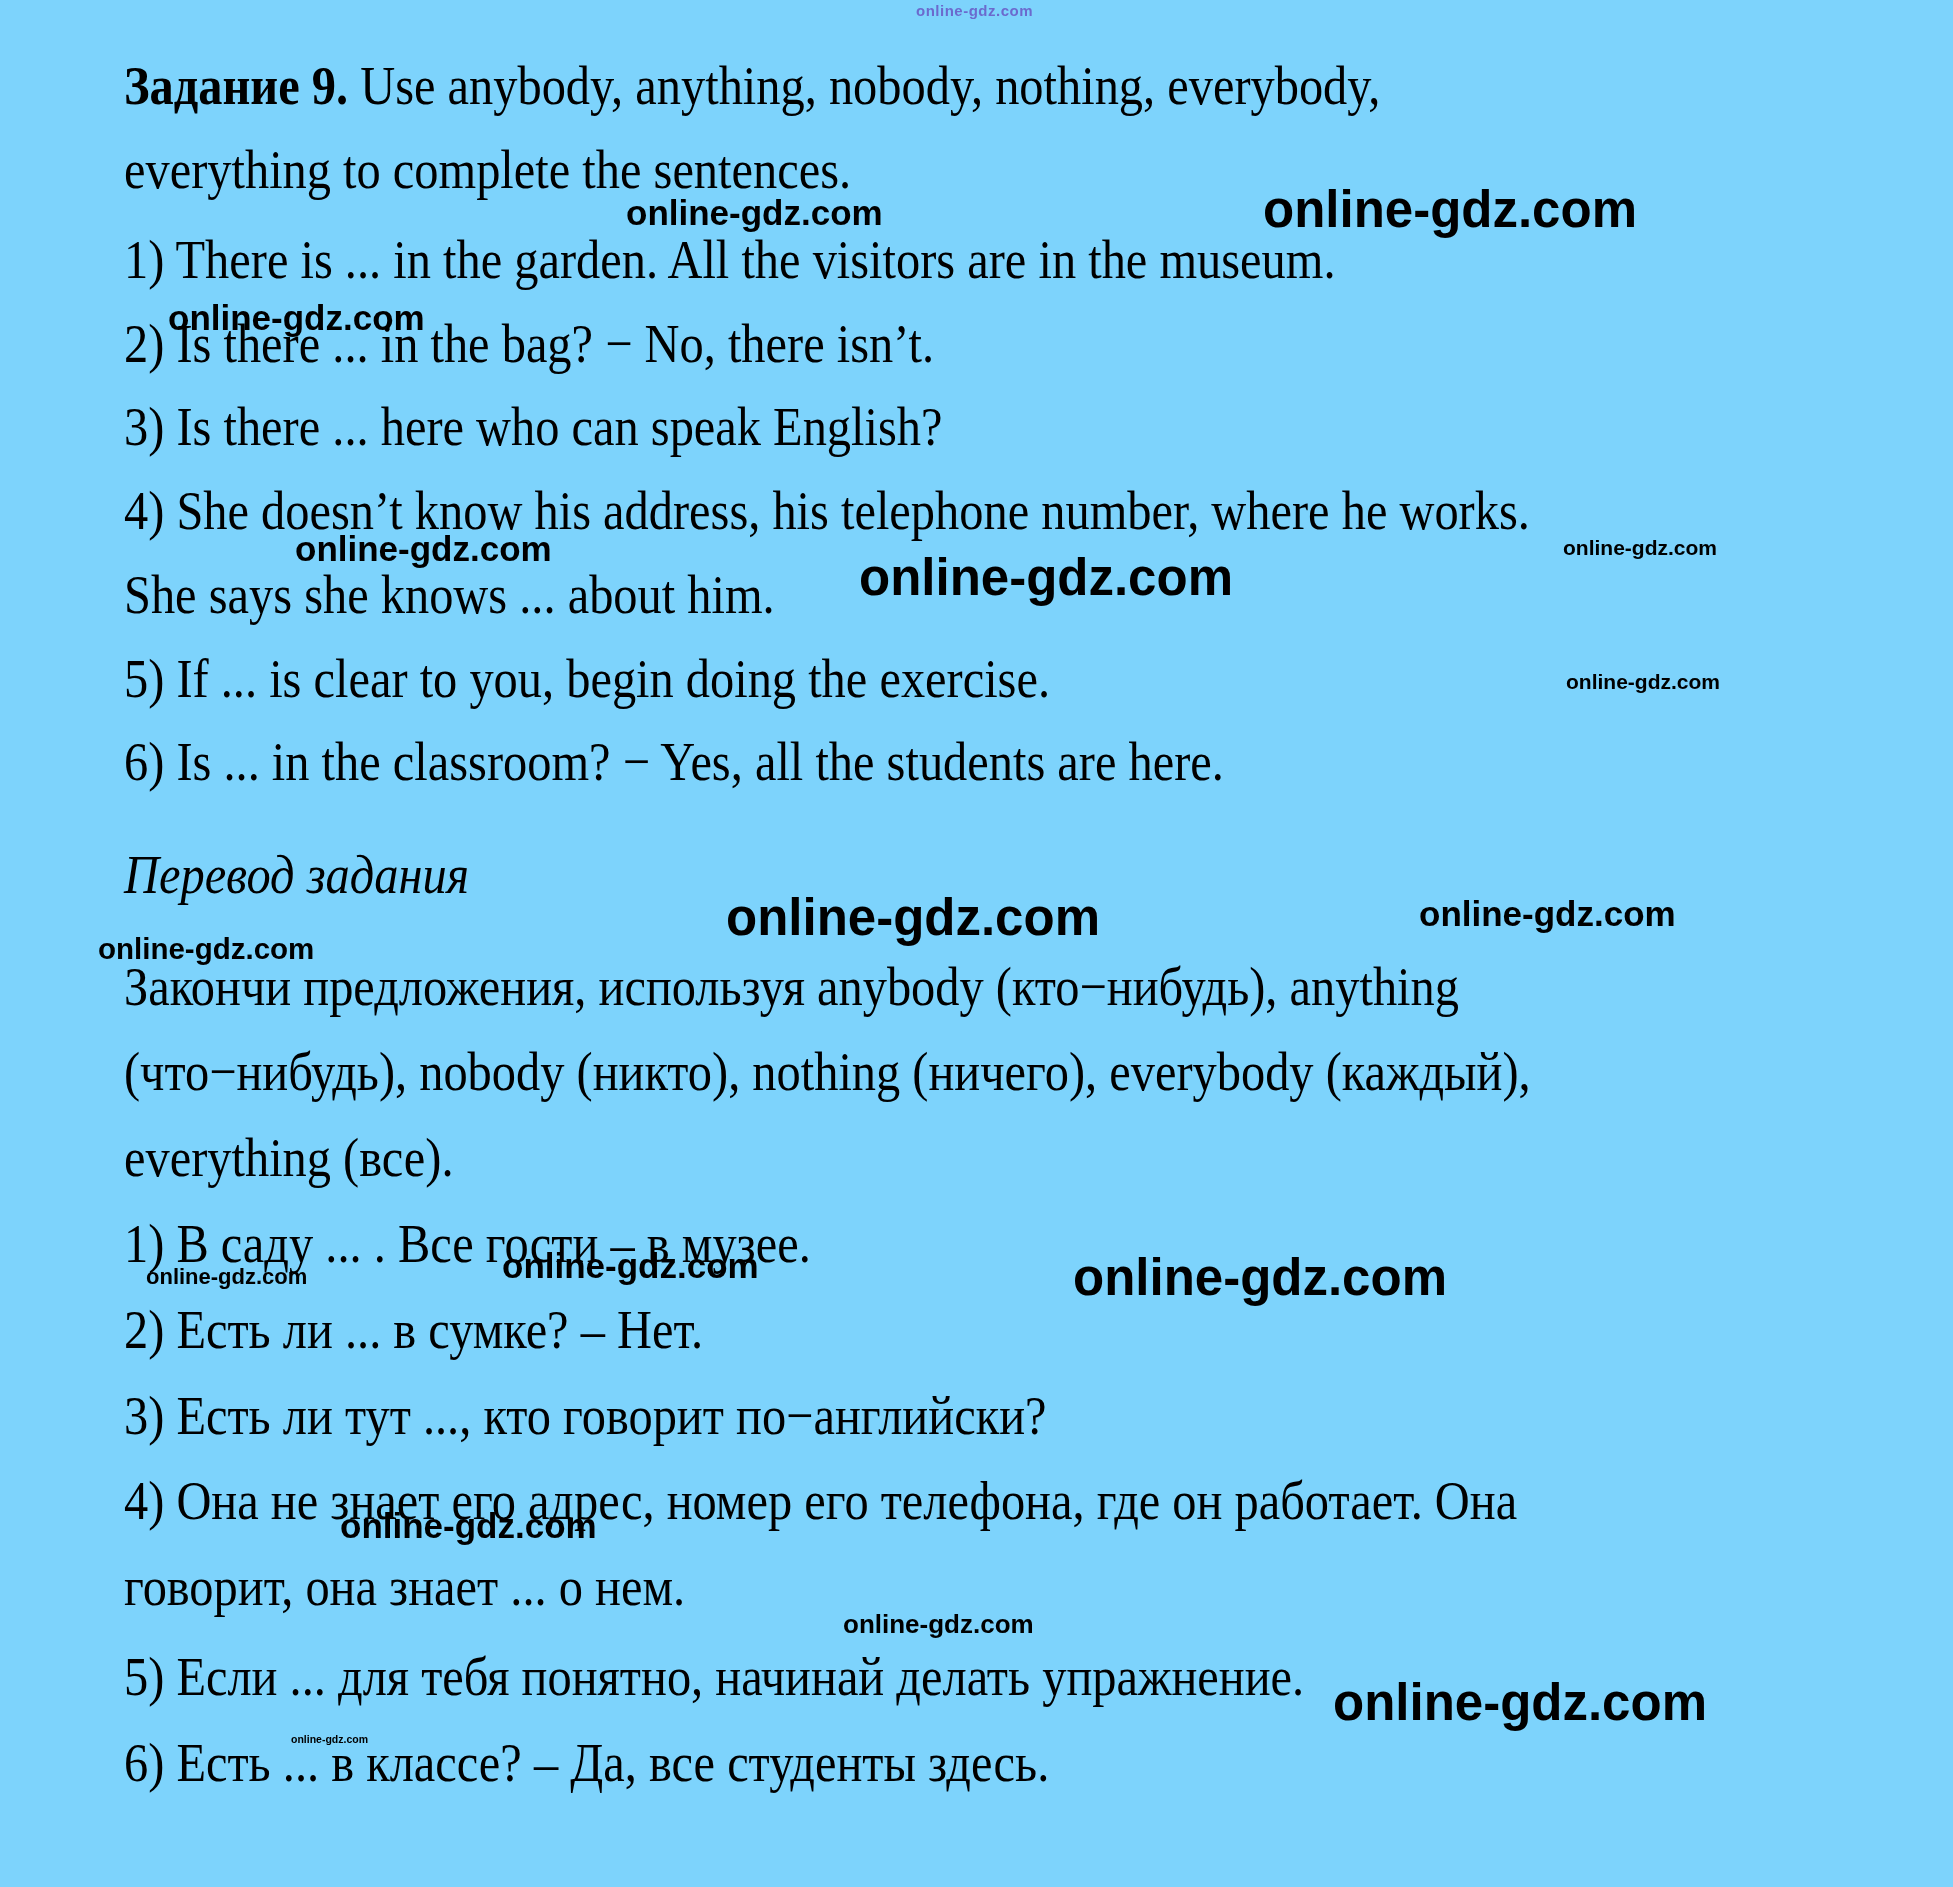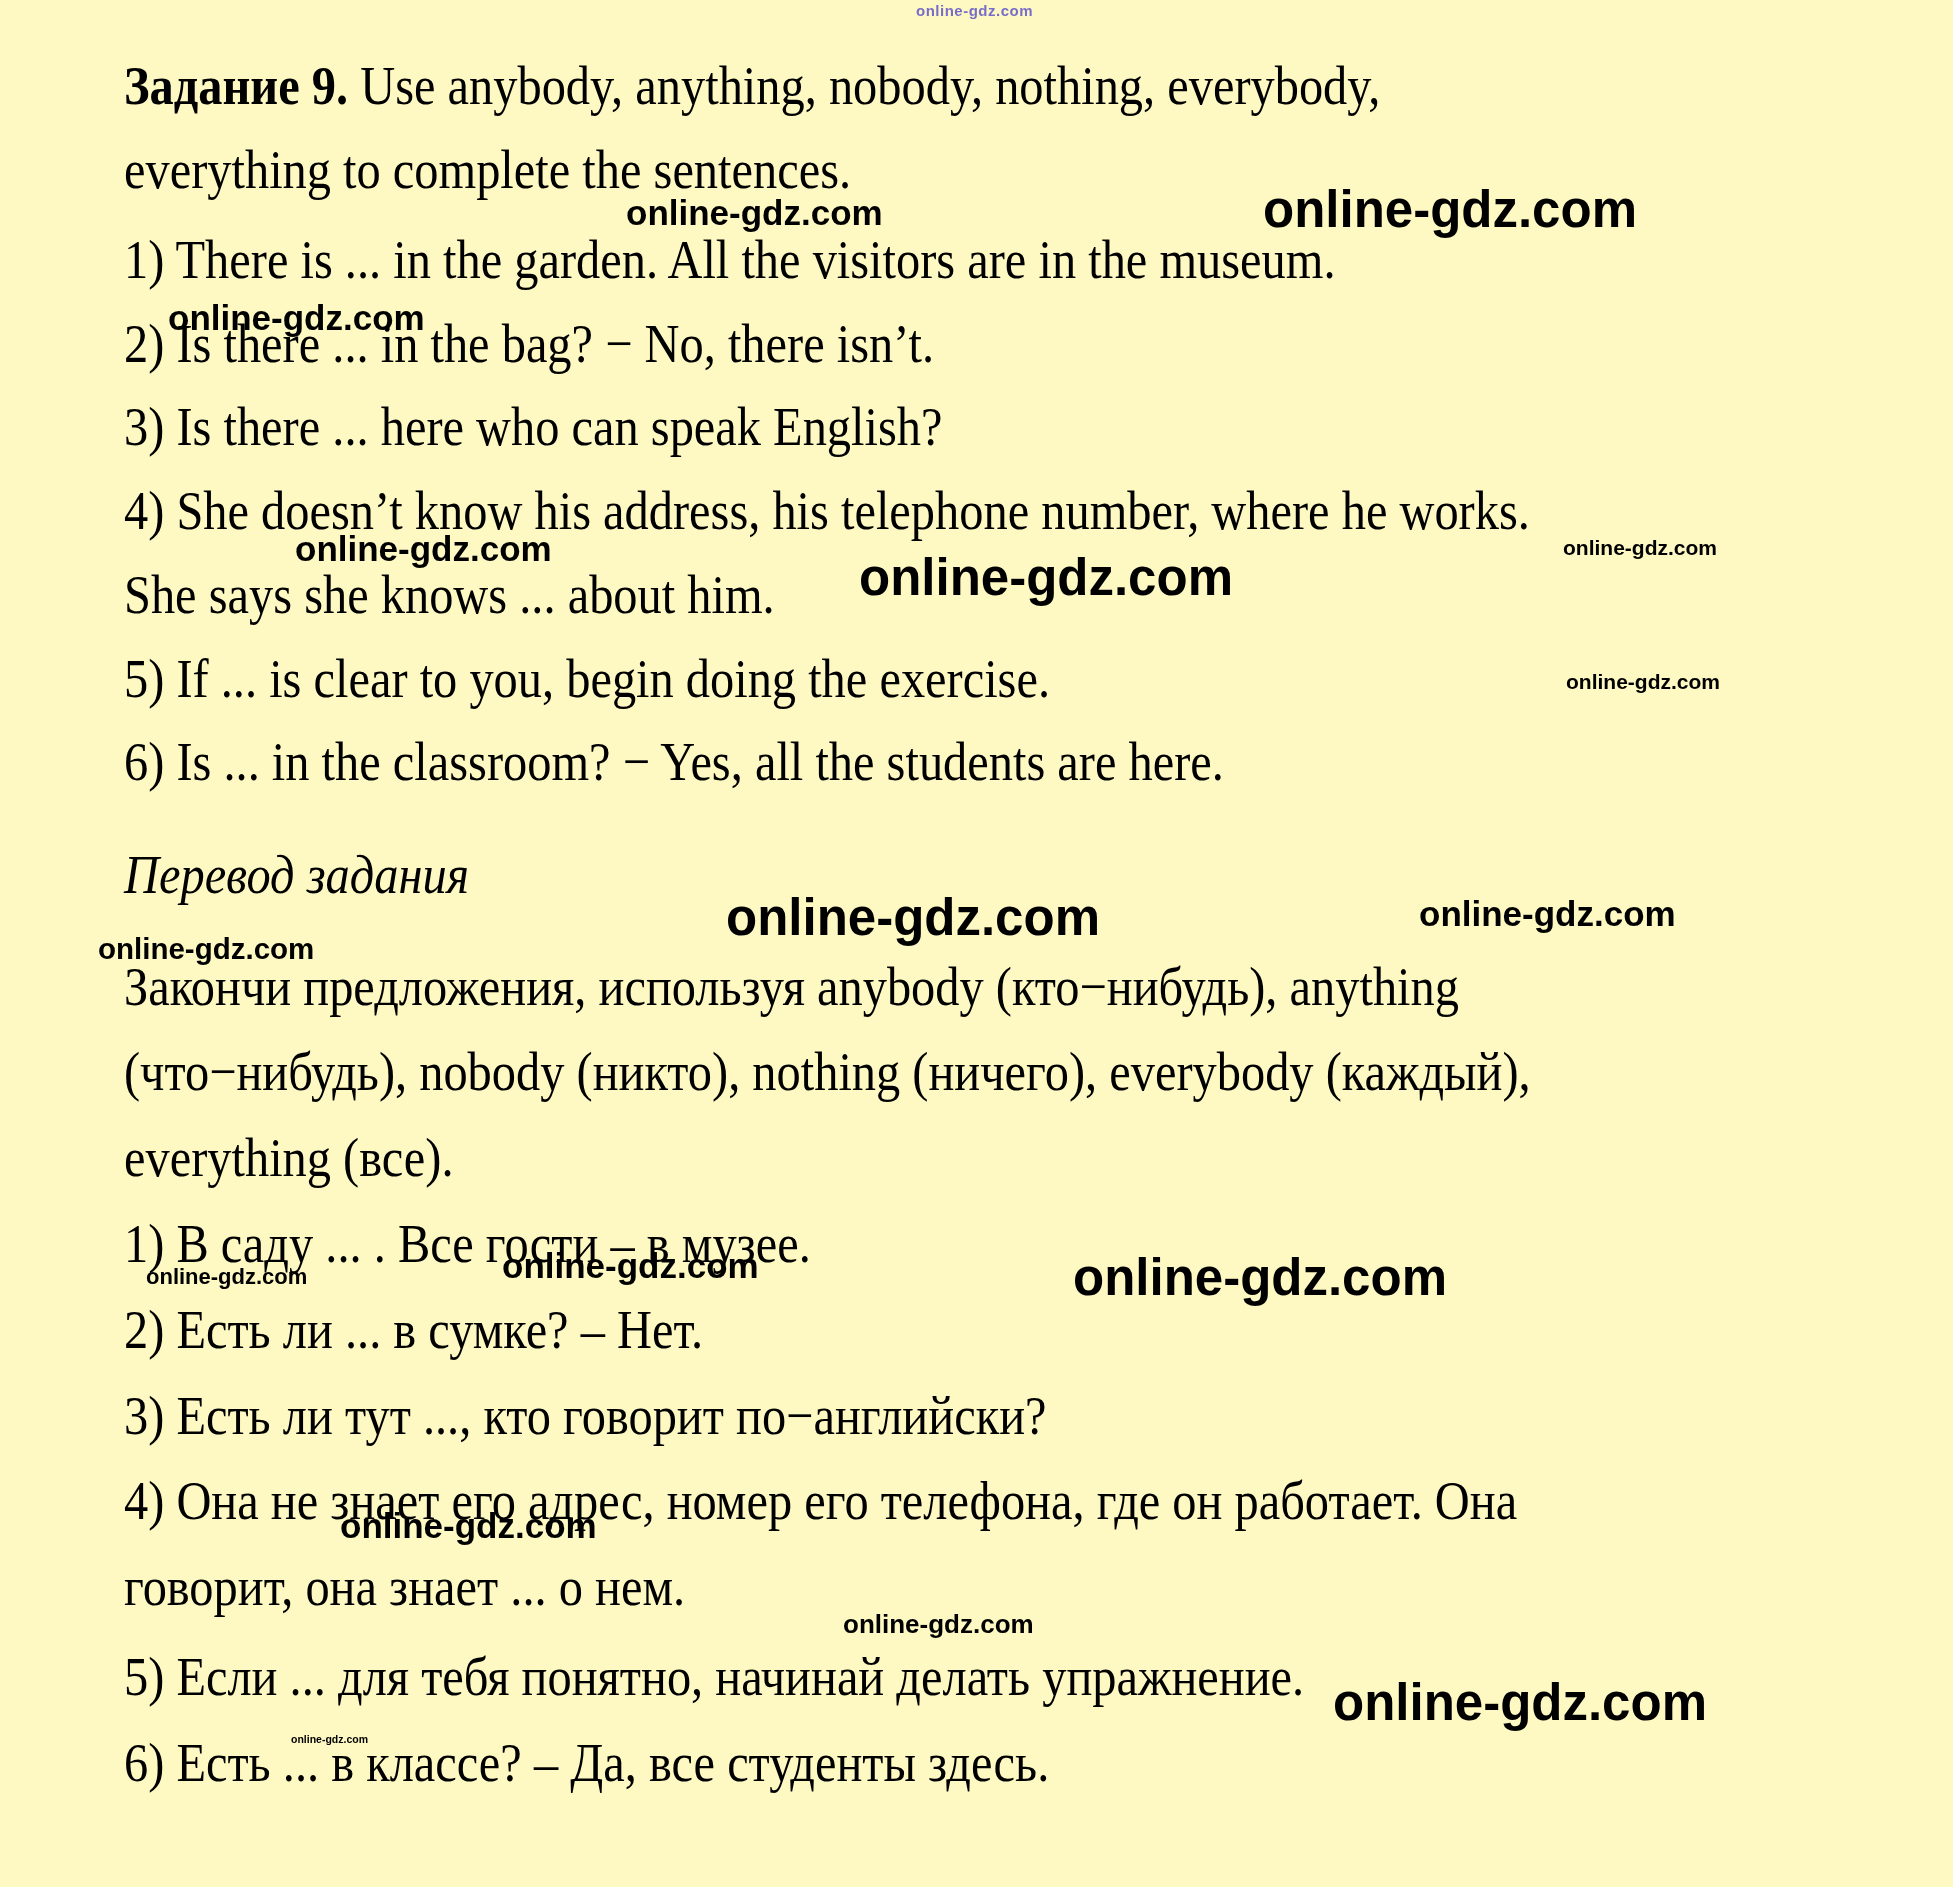--- a/index.html
+++ b/index.html
@@ -1,20 +1,20 @@
 <!DOCTYPE html>
 <html style="font-size:15px"><head>
 <meta charset="utf-8">
 <style>
   html,body{margin:0;padding:0;background:#ffffff;}
   .page{
     position:relative;
     width:1954px;
     height:1888px;
-    background:#fef9c3;
+    background:#7dd3fc;
     overflow:hidden;
     font-family:"Liberation Serif","DejaVu Serif",serif;
     color:#000000;
   }
   
   .line{
     position:absolute;
     left:124px;
     font-size:55px;
     line-height:1;

